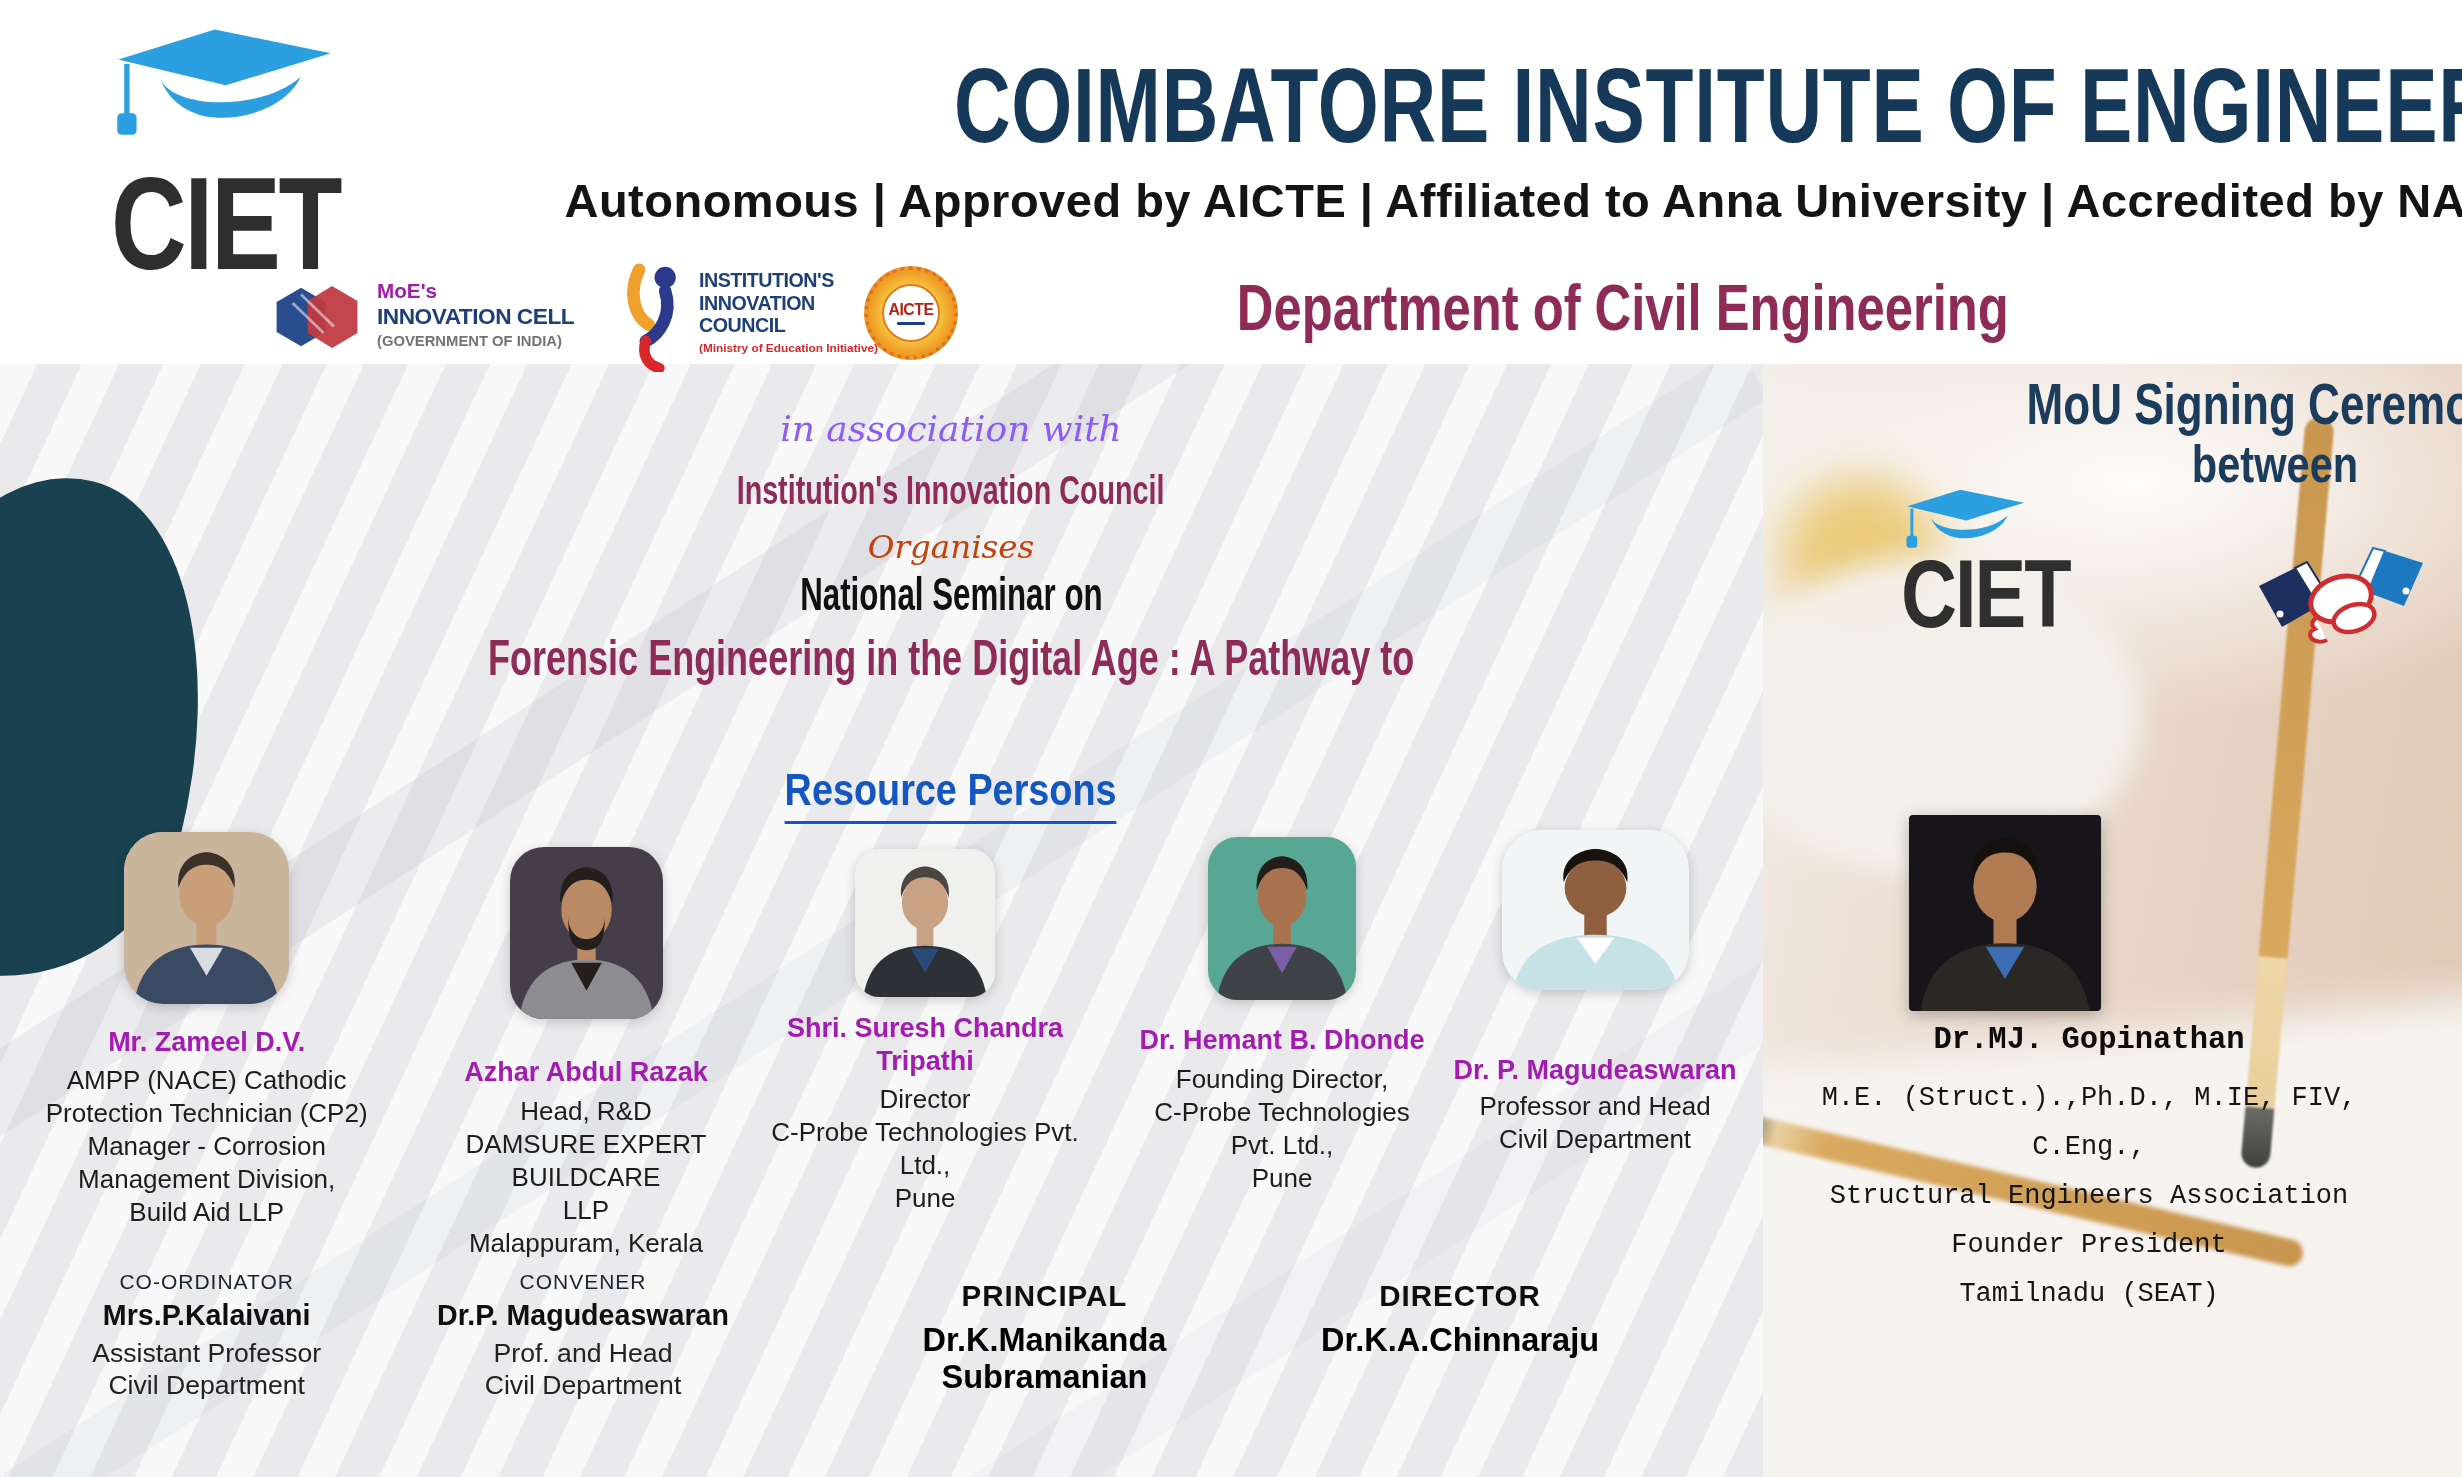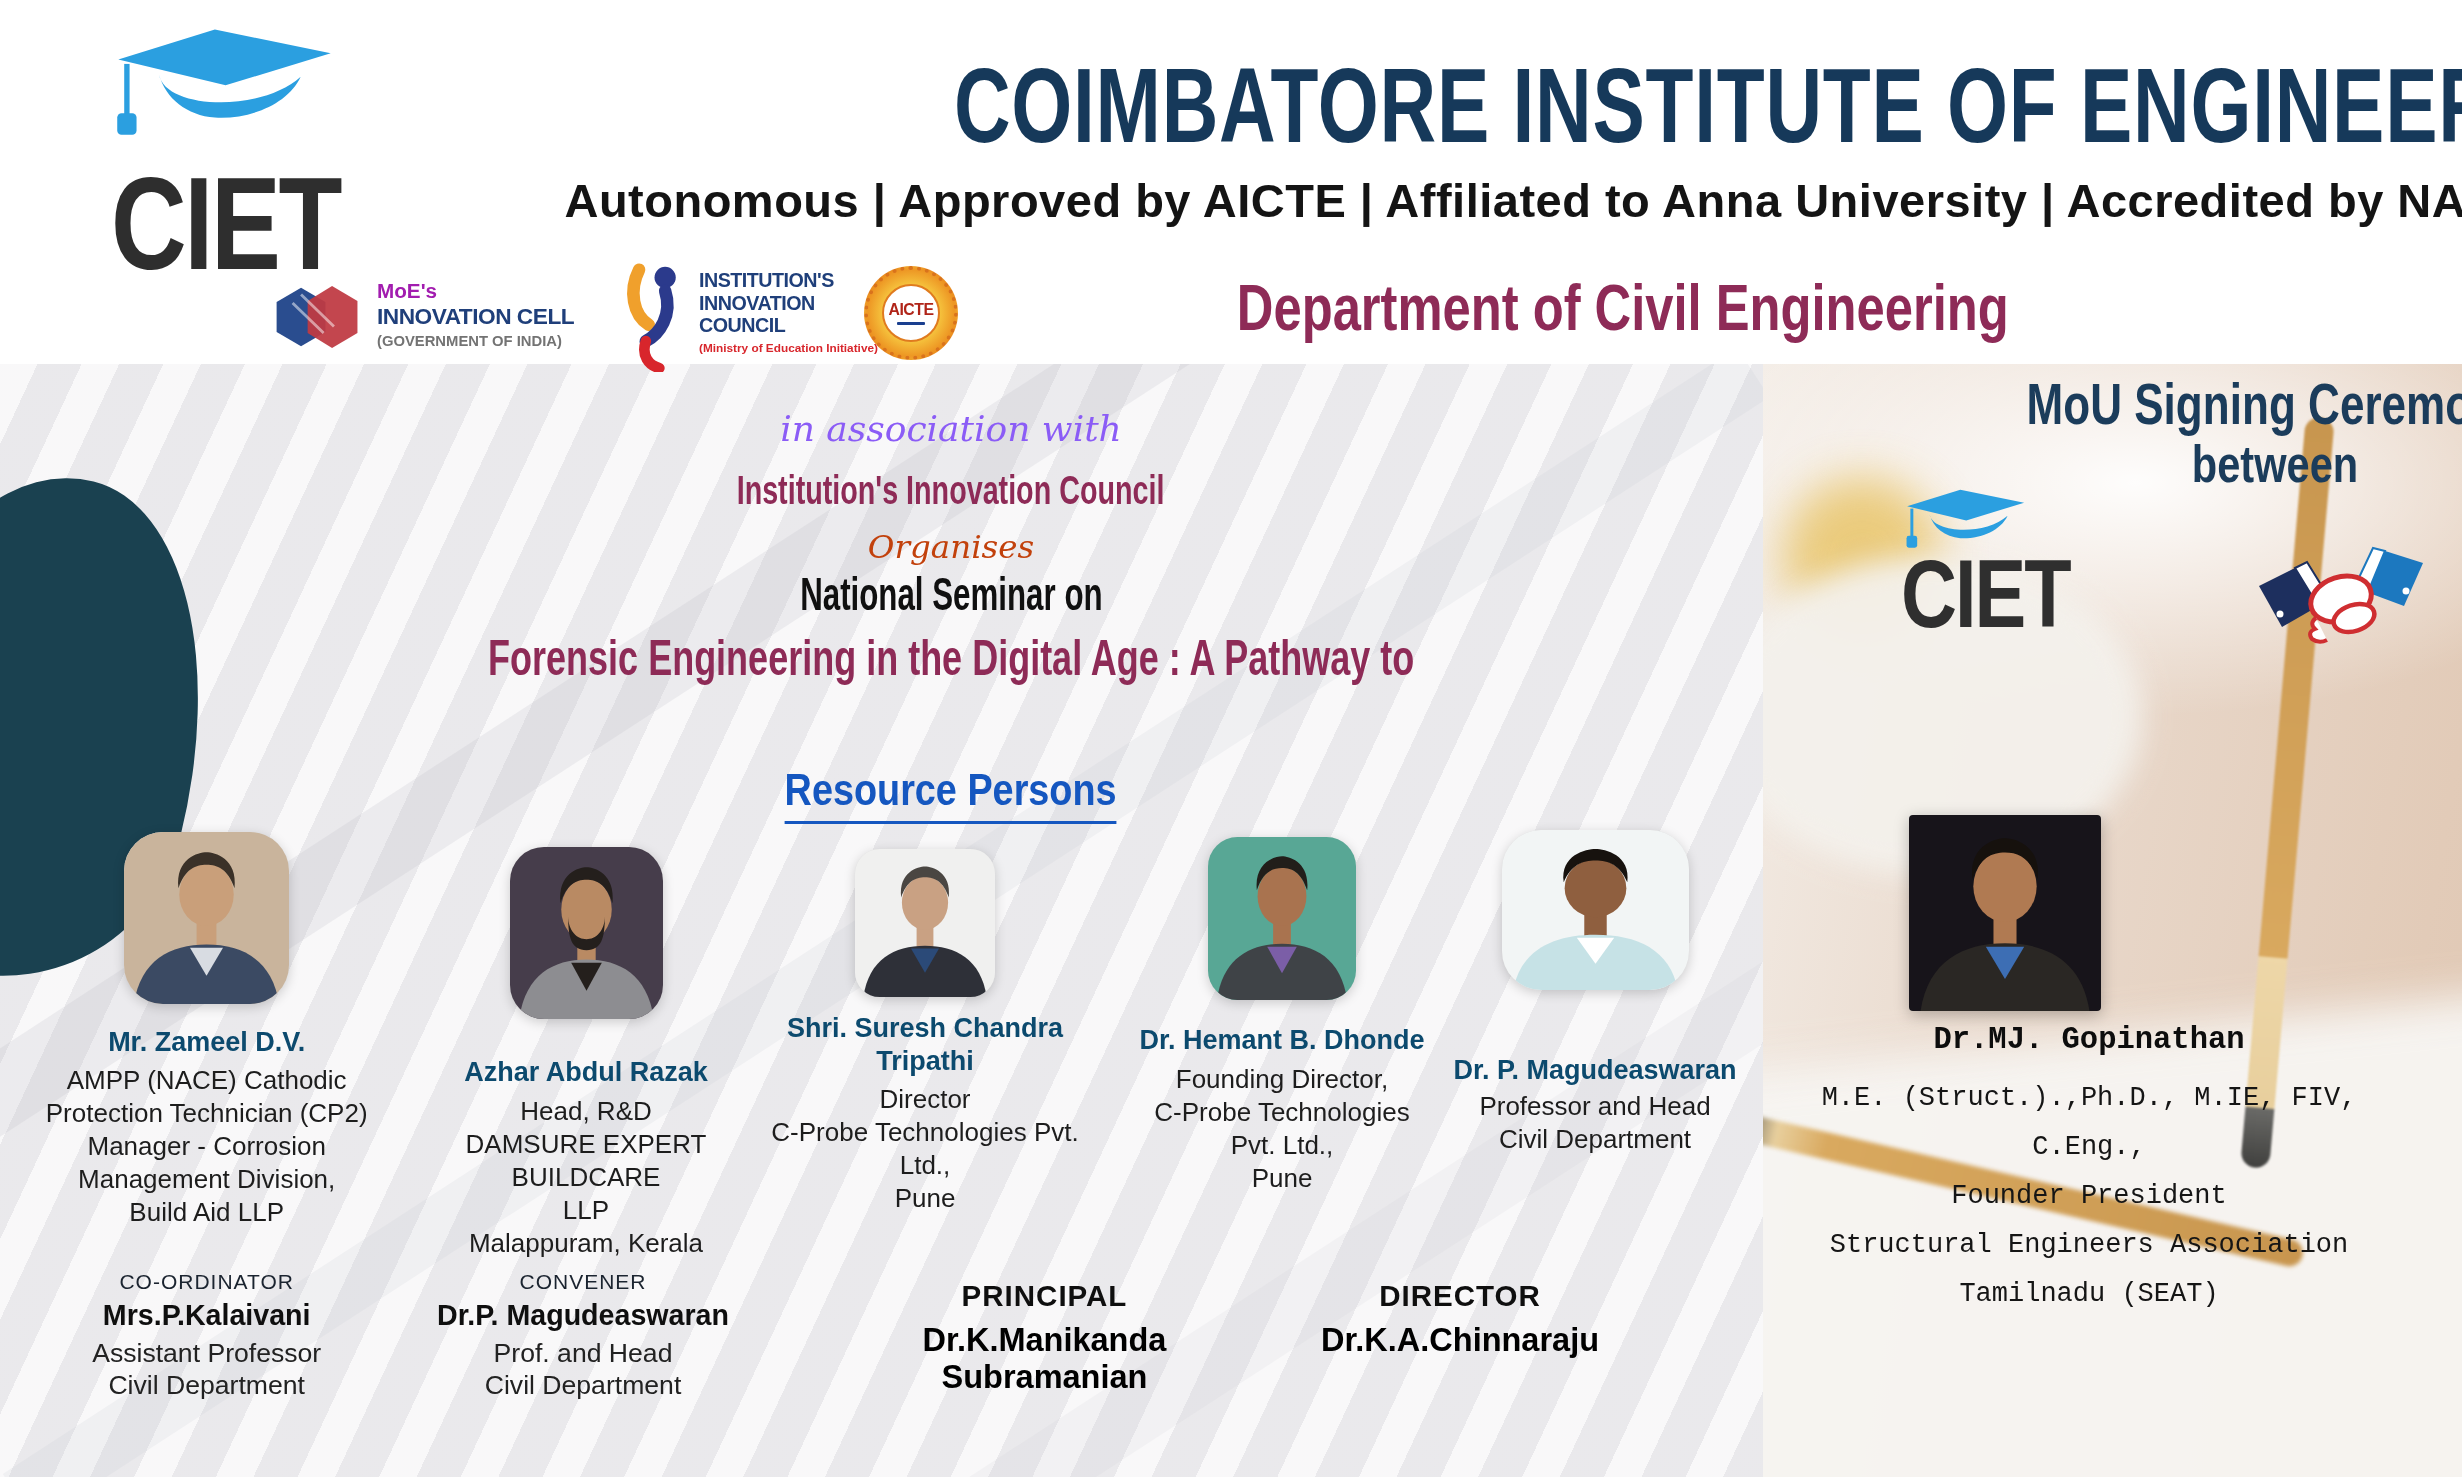--- a/index.html
+++ b/index.html
@@ -58,21 +58,21 @@
   .national span { font-size:46px; font-weight:800; color:#101010; transform:scaleX(0.68); }
   .sem-title1 { left:0; top:245px; width:100%; }
   .sem-title2 { left:0; top:301px; width:100%; }
   .sem-title1 span, .sem-title2 span { font-size:50px; font-weight:800; color:#8e2b57; transform:scaleX(0.72); }
   .resource-heading { left:0; top:380px; width:100%; }
   .resource-heading span { font-size:45px; font-weight:800; color:#1557c0; transform:scaleX(0.84); border-bottom:3.9px solid #1557c0; padding-bottom:4.9px; }
 
   .rp-col { top:827px; width:374px; height:414px; text-align:center; z-index:10; }
   .rp-photo { position:relative; margin:0 auto; overflow:hidden; box-shadow:0 3px 11.8px rgba(0,0,0,0.18); background:#ddd; }
   .rp-photo svg { width:100%; height:100%; display:block; }
-  .rp-name { position:absolute; left:0; width:100%; font-size:27px; font-weight:800; color:#0c4a6e; line-height:32.5px; }
+  .rp-name { position:absolute; left:0; width:100%; font-size:27px; font-weight:800; color:#a21caf; line-height:32.5px; }
   .rp-details { position:absolute; left:0; width:100%; font-size:26px; font-weight:400; color:#1d1d1d; line-height:33px; }
 
   .cmt { text-align:center; z-index:10; }
   .cmt-role { font-size:21px; font-weight:400; color:#1b2430; letter-spacing:1px; margin-bottom:4.9px; }
   .cmt-name { font-size:28.6px; font-weight:800; color:#0f0f0f; margin-bottom:4.9px; }
   .cmt-name-big { font-size:32.5px; font-weight:800; color:#000; }
   .cmt-det { font-size:26.6px; color:#222; line-height:32.5px; }
   .cmt-role-big { font-size:29.5px; font-weight:800; color:#0f0f0f; letter-spacing:1px; margin-bottom:8.9px; }
 
   
@@ -354,22 +354,22 @@
       <rect x="44" y="56" width="12" height="20" fill="#b07a52"></rect>
       <path d="M6,110 C10,82 28,72 50,72 C72,72 90,82 94,110 Z" fill="#2a2724"></path>
       <path d="M40,74 L50,92 L60,74 Z" fill="#3d6eb4"></path>
       <ellipse cx="50" cy="40" rx="16.5" ry="20" fill="#b07a52"></ellipse>
       <path d="M33,36 C31,17 45,13 50,13 C55,13 69,17 67,36 C63,24 57,21 50,21 C43,21 37,24 33,36 Z" fill="#16110d"></path>
     </svg>
   </div>
   <div class="abs sig-text" style="left:1759px; top:1023px; width:660px;font-family:Liberation Mono, monospace;">
     <div class="sig-name">Dr.MJ. Gopinathan</div>
     <div class="sig-line">M.E. (Struct.).,Ph.D., M.IE, FIV, C.Eng.,</div>
+    <div class="sig-line">Structural Engineers Association</div>
     <div class="sig-line">Founder  President</div>
-    <div class="sig-line">Structural Engineers Association</div>
     <div class="sig-line">Tamilnadu (SEAT)</div>
   </div>
 
   <div class="abs sig-text" style="left:2450px; top:1059px; width:507px;">
     <div style="height:53px;">
       
     </div>
     <div class="sig-line">State President</div>
     <div class="sig-line">Structural Engineers Association</div>
     <div class="sig-line">Tamilnadu (SEAT)</div>

